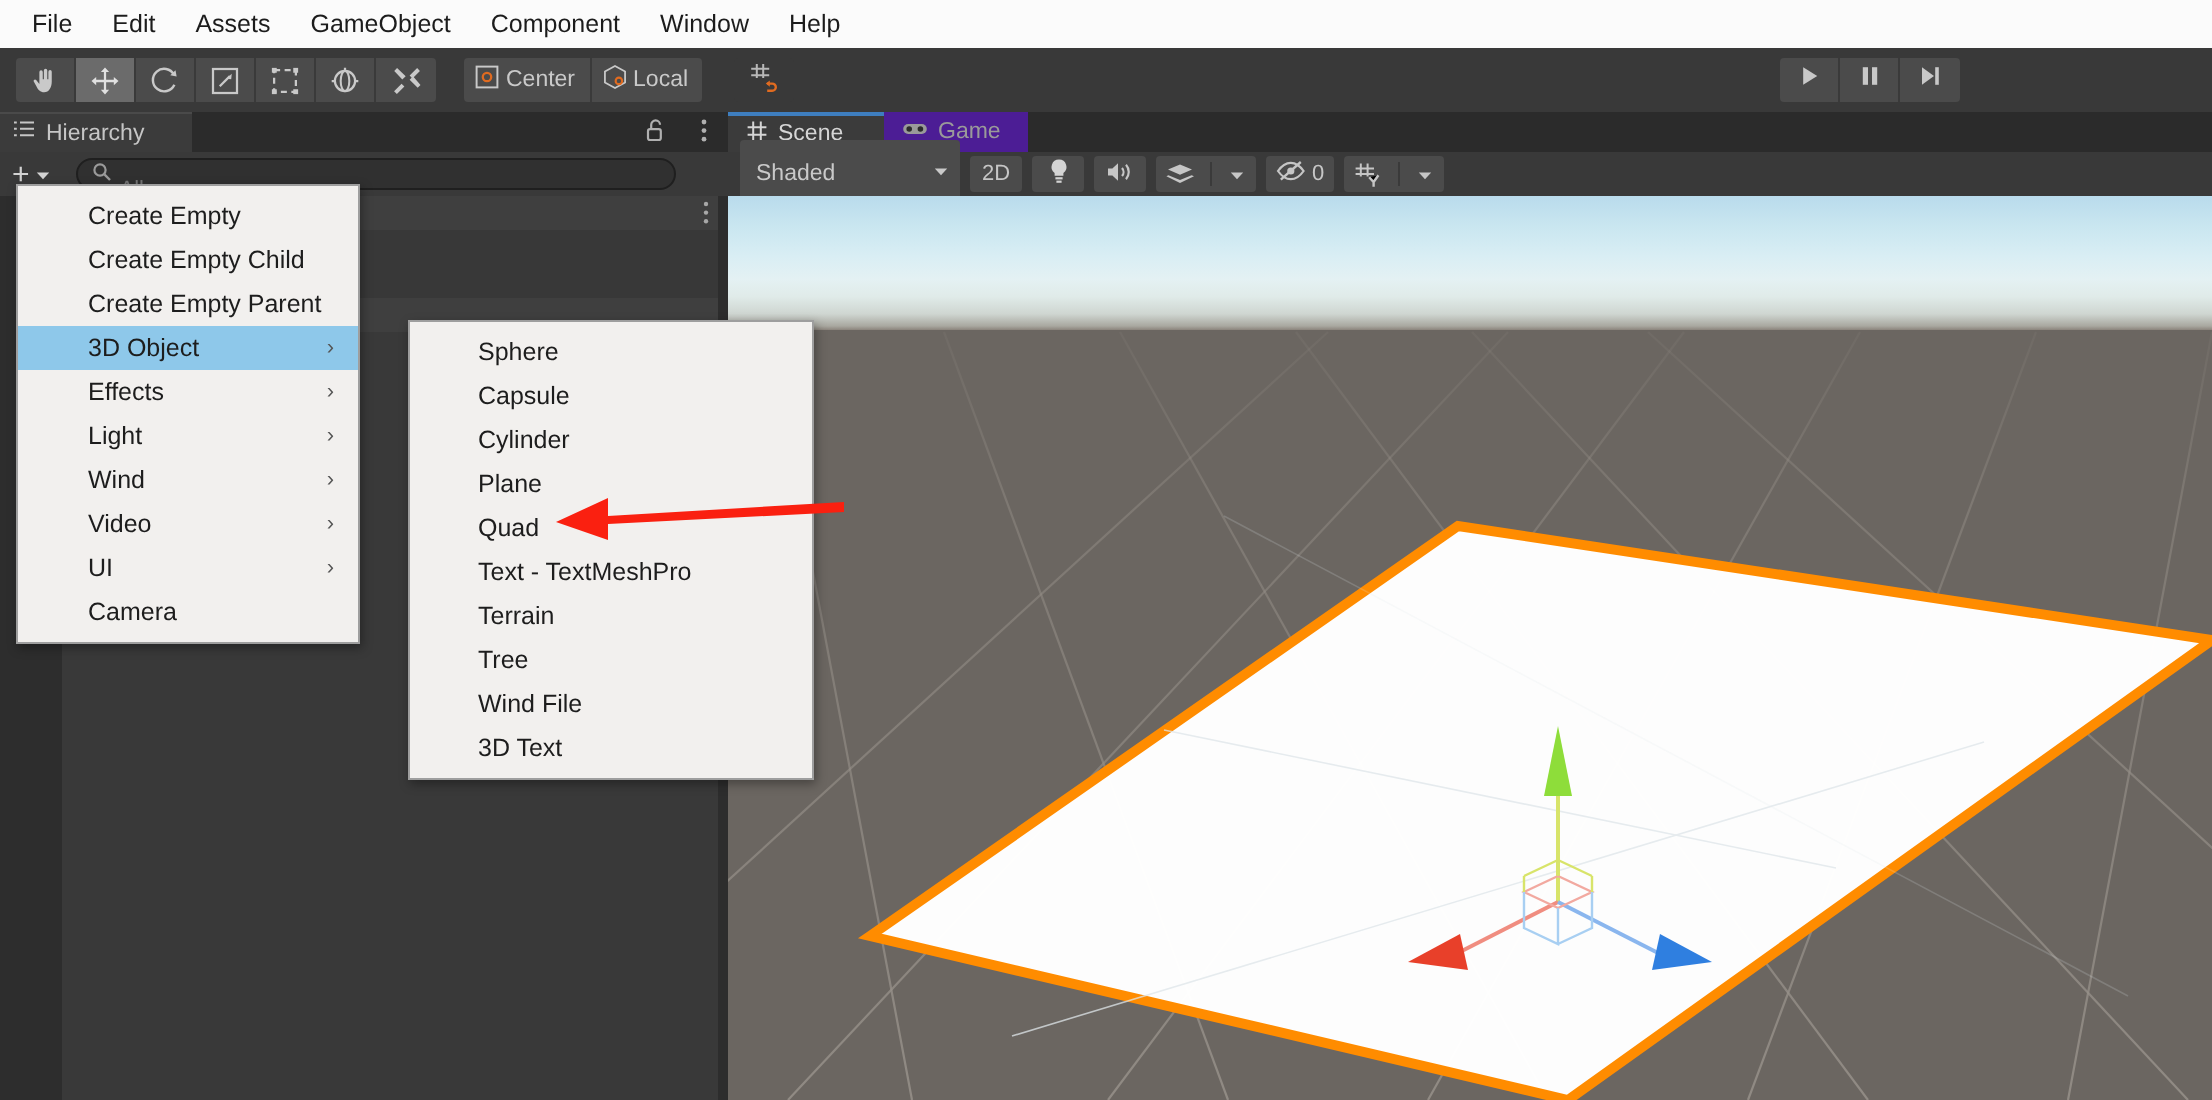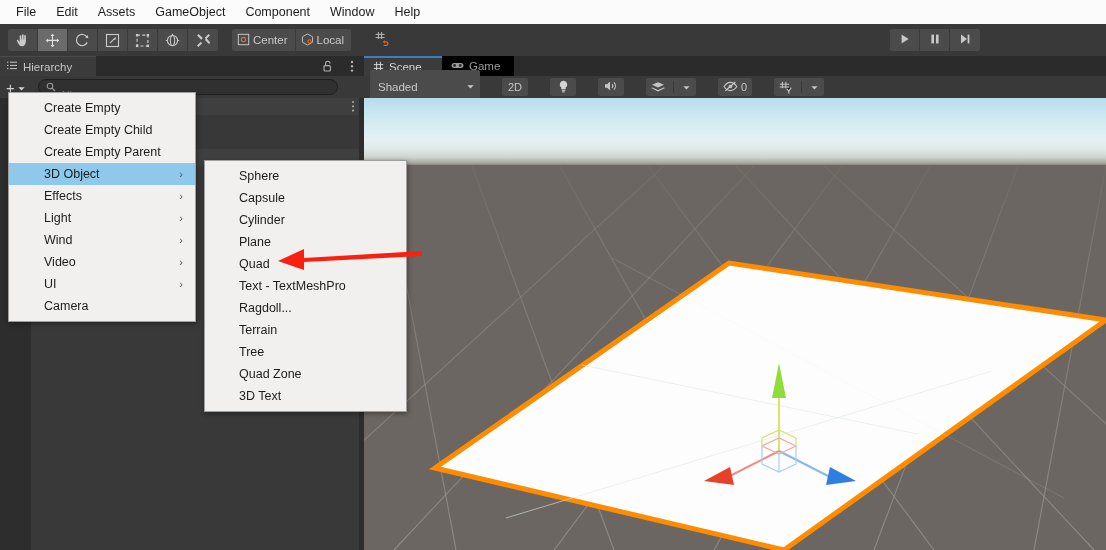--- a/index.html
+++ b/index.html
@@ -123,33 +123,33 @@
   }
   .scene-tabrow{
     position:absolute; left:0; top:0; width:742px; height:20px; background:#2b2b2b;
   }
   .scene-tab{
     position:absolute; top:0; height:20px; display:flex; align-items:center;
     gap:5px; padding:0 9px; font-size:11.5px;
   }
   .scene-tab.sel{ left:0; width:78px; background:#3b3b3b; color:#d5d5d5;
     border-top:2px solid #3e7ebf; }
-  .scene-tab.unsel{ left:78px; width:72px; background:#000000; color:#9a9a9a; }
+  .scene-tab.unsel{ left:78px; width:72px; background:#4c1d95; color:#9a9a9a; }
 
   .scene-toolrow{
     position:absolute; left:0; top:20px; width:742px; height:22px;
     background:#393939; display:flex; align-items:center;
   }
   .shaded-dd{
     margin-left:6px; width:110px; height:34px; background:#4b4b4b; border-radius:2px;
     display:flex; align-items:center; justify-content:space-between;
     padding:0 5px 0 8px; color:#c9c9c9; font-size:11.5px;
   }
   .sbtn{
-    margin-left:22px; height:18px; min-width:26px; background:#4b4b4b;
+    margin-left:5px; height:18px; min-width:26px; background:#4b4b4b;
     border-radius:2px; display:flex; align-items:center; justify-content:center;
     color:#c6c6c6; font-size:11px; padding:0 5px; gap:3px;
   }
   .sbtn.grp{ padding:0; }
   .sbtn .half{ display:flex; align-items:center; justify-content:center; height:18px;
     padding:0 5px; }
   .sbtn .divline{ width:1px; height:12px; background:#3a3a3a; }
 
   
   .viewport{
@@ -168,21 +168,21 @@
   }
 
   .plane-shape{ position:absolute; left:0; top:0; }
 
   
   .ctxmenu{
     position:absolute; background:#f2f0ee; border:1px solid #9e9e9e;
     box-shadow:1px 2px 5px rgba(0,0,0,.35);
     padding:4px 0; z-index:40;
   }
-  #menu-main{ left:8px; top:92px; width:188px; }
+  #menu-main{ left:8px; top:92px; width:172px; }
   #menu-sub{ left:204px; top:160px; width:203px; }
   .ctxitem{
     height:22px; display:flex; align-items:center; justify-content:space-between;
     padding:0 9px 0 35px; font-size:12.5px; color:#1d1d1d; white-space:nowrap;
   }
   .ctxitem.hl{ background:#8ec8ea; }
   .ctxitem .arr{ font-size:11px; color:#555; padding-right:3px; }
   #menu-sub .ctxitem{ padding-left:34px; }
 
   
@@ -592,30 +592,27 @@
     <div class="ctxitem">
       <span>Plane</span>
     </div>
     <div class="ctxitem">
       <span>Quad</span>
     </div>
     <div class="ctxitem">
       <span>Text - TextMeshPro</span>
     </div>
     <div class="ctxitem">
-      <span>Ragdoll...</span>
-    </div>
-    <div class="ctxitem">
       <span>Terrain</span>
     </div>
     <div class="ctxitem">
       <span>Tree</span>
     </div>
     <div class="ctxitem">
-      <span>Quad Zone</span>
+      <span>Wind File</span>
     </div>
     <div class="ctxitem">
       <span>3D Text</span>
     </div>
   </div>
 
   <div class="annot">
     <svg width="150" height="36" viewBox="0 0 150 36">
       <path d="M148 11 L30 18 L30 9 L4 21 L30 30 L30 22 L148 16 Z" fill="#fa2010"></path>
     </svg>

